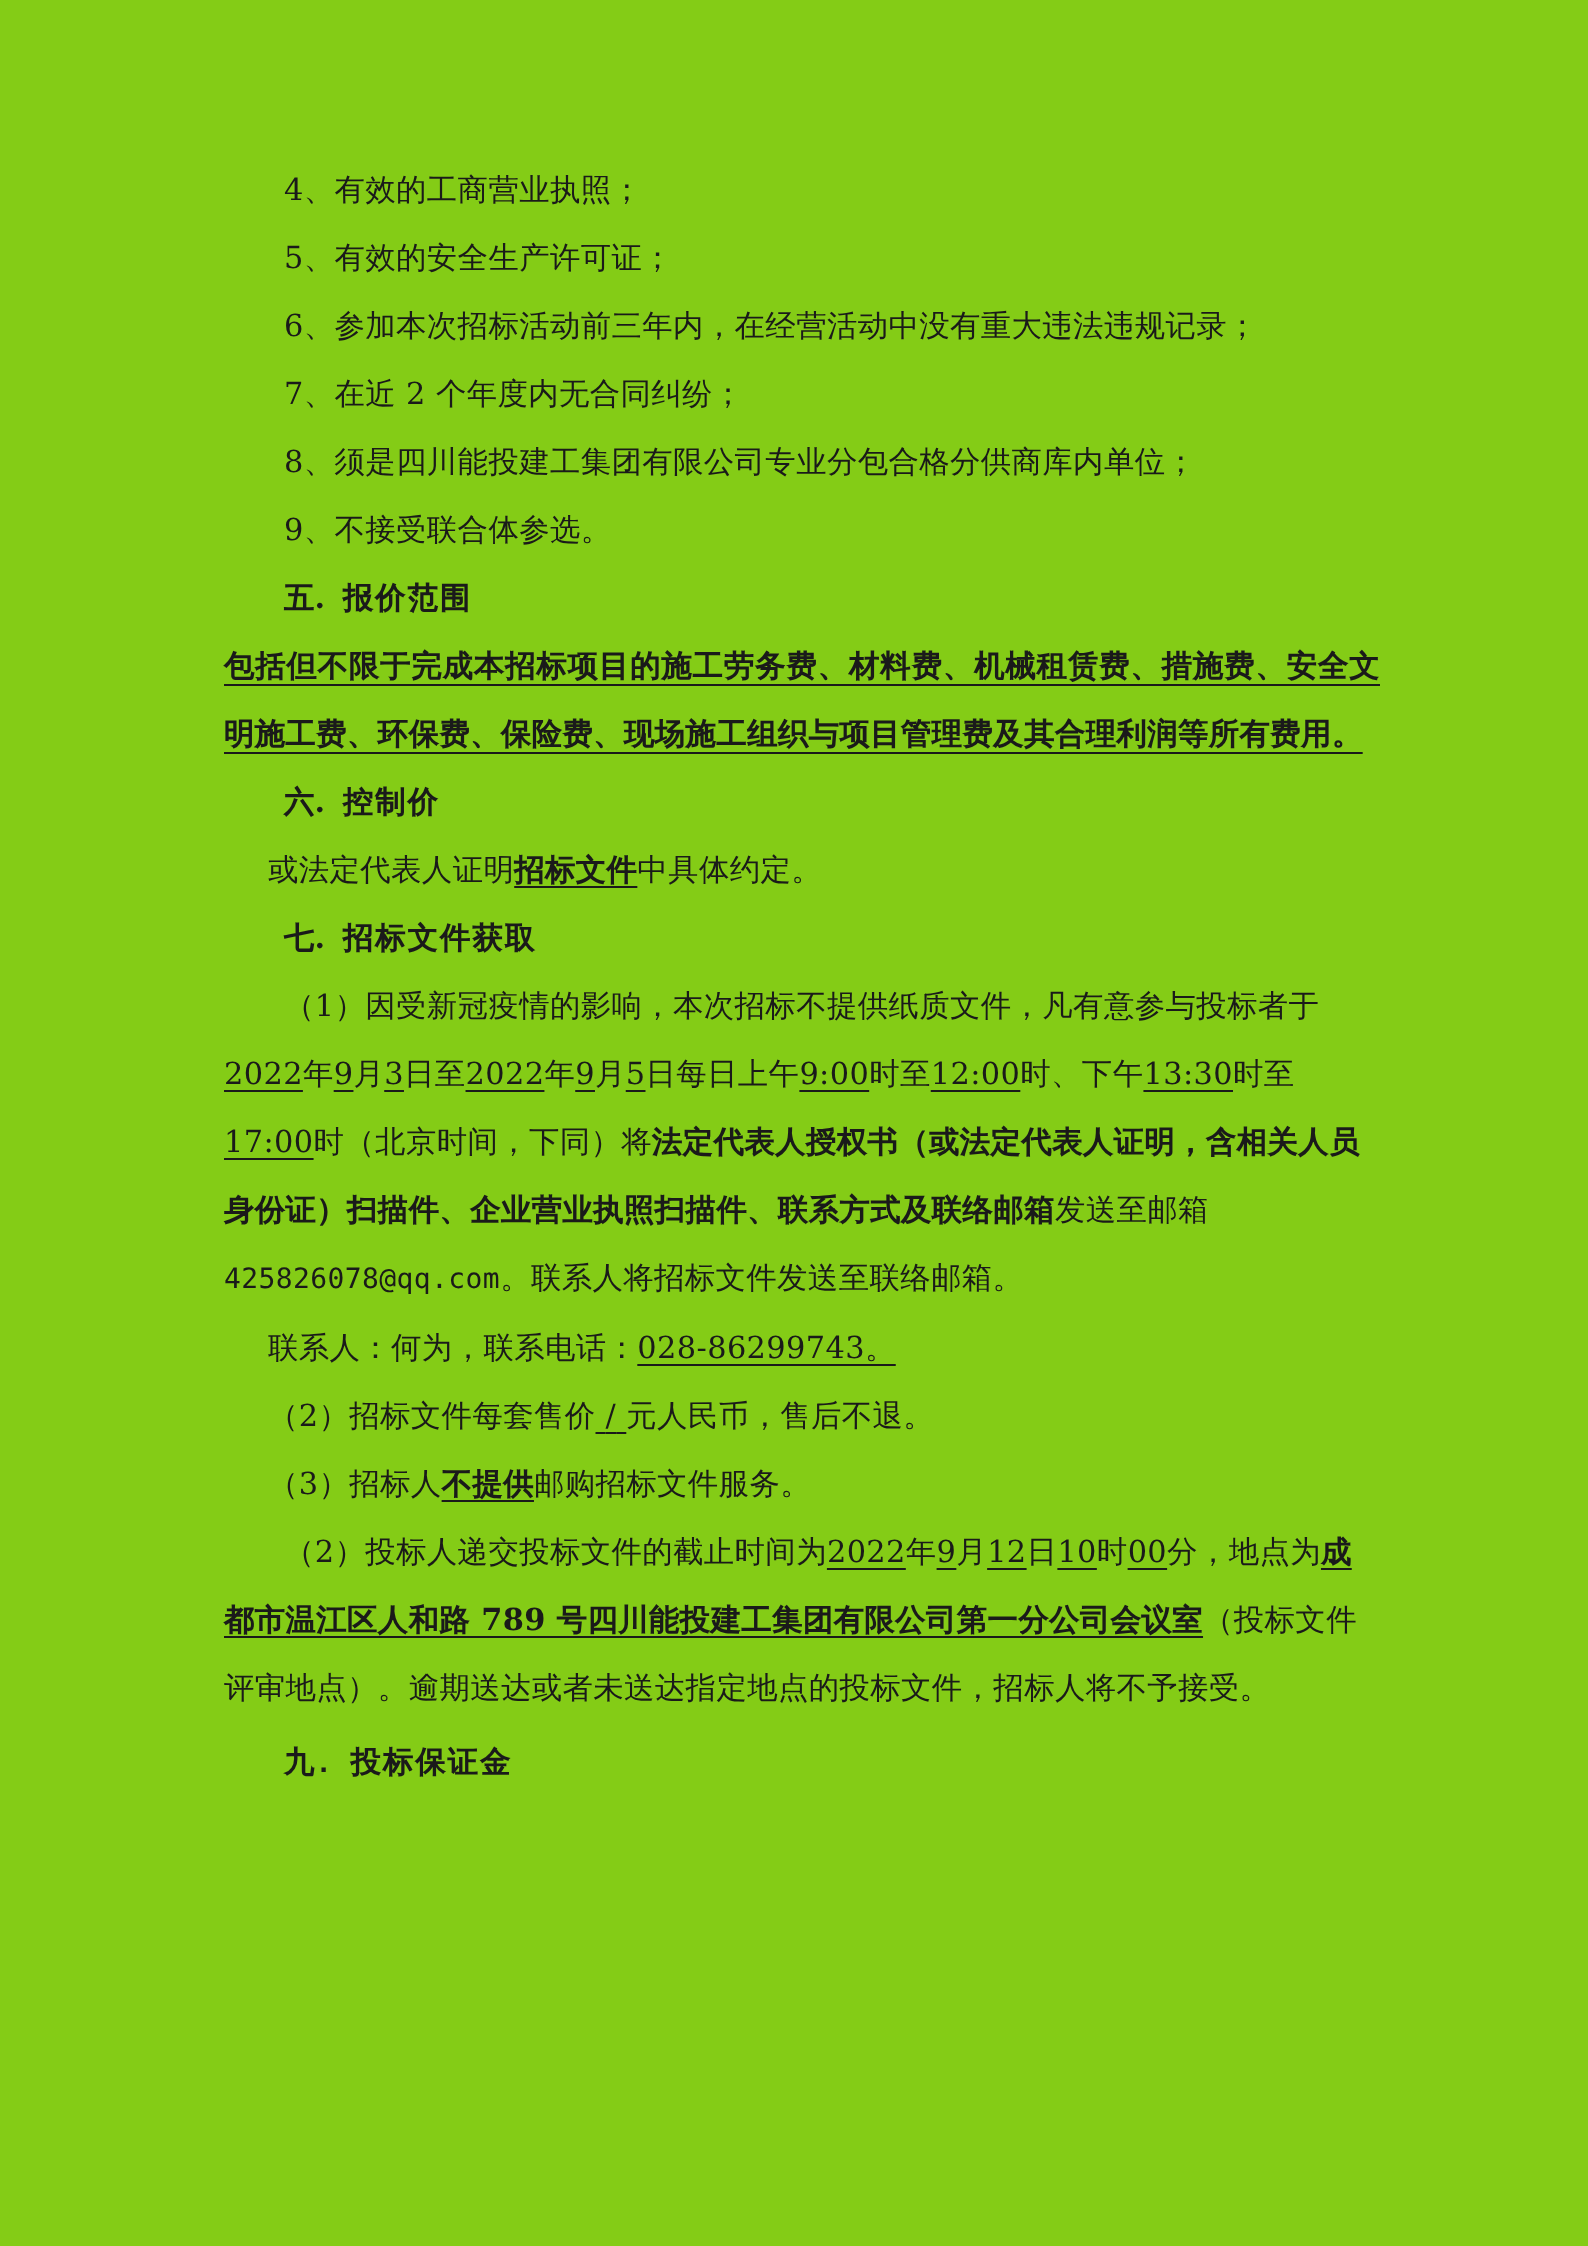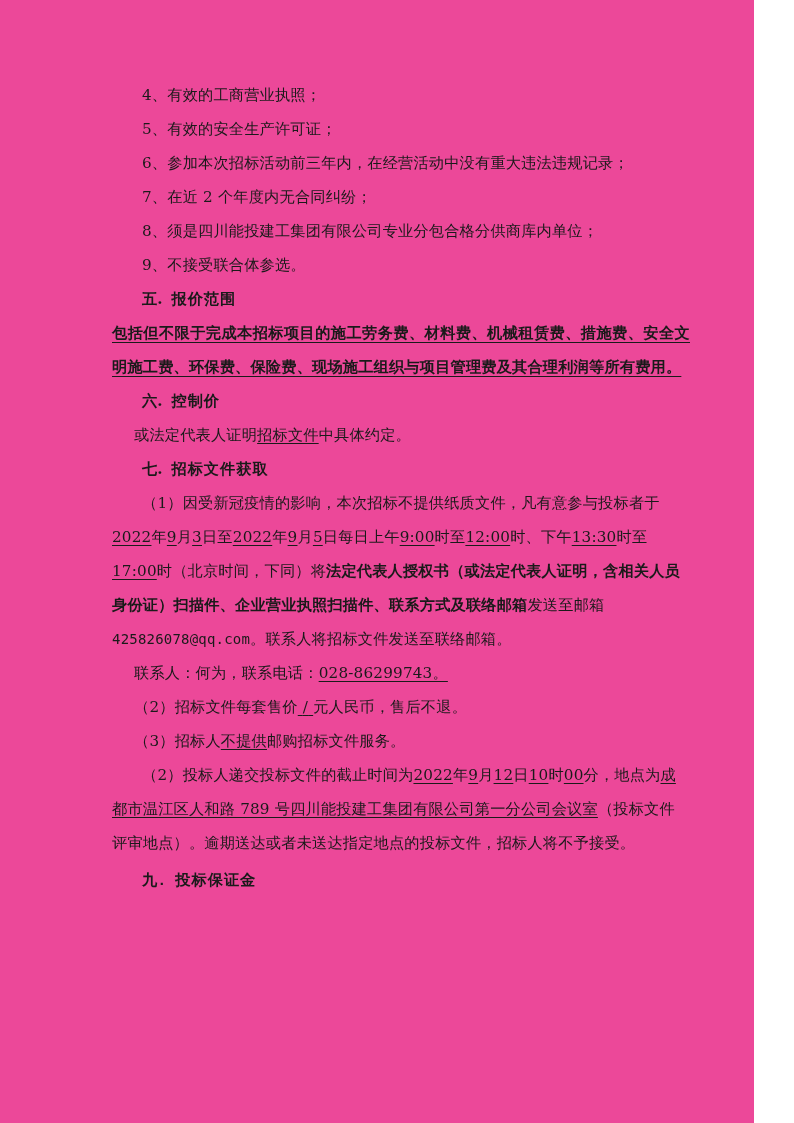--- a/index.html
+++ b/index.html
@@ -10,25 +10,24 @@
   body {
     width: 794px;
     height: 1123px;
     font-family: "DejaVu Serif", "Liberation Serif", serif;
     color: #1a1a1a;
     position: relative;
   }
   .page {
     position: absolute;
     top: 0; left: 0;
-    width: 730px;
+    width: 794px;
     height: 1123px;
-    background: #ec4899;
+    background: #84cc16;
     overflow: hidden;
-    padding-left: 24px;
   }
   .content {
     position: absolute;
     left: 112px;
     top: 78px;
     width: 578px;
   }
   .line {
     font-size: 15.2px;
     line-height: 34px;
@@ -38,21 +37,21 @@
   .indent1 { text-indent: 22px; }
   .indent2 { text-indent: 30px; }
   .heading {
     font-weight: bold;
     text-indent: 30px;
     letter-spacing: 1px;
   }
   .heading .num { letter-spacing: 0px; margin-right: 9px; }
   .bold { font-weight: bold; }
   .u { text-decoration: underline; text-underline-offset: 3px; }
-  .ub { font-weight: normal; text-decoration: underline; text-underline-offset: 3px; }
+  .ub { font-weight: bold; text-decoration: underline; text-underline-offset: 3px; }
   .mono { font-family: "DejaVu Sans Mono", "Liberation Mono", monospace; font-size: 14px; }
   .para { font-size: 15.2px; line-height: 34px; letter-spacing: 0.2px; }
   .blockpara {
     font-size: 15.2px;
     line-height: 34px;
     letter-spacing: 0.2px;
     font-weight: bold;
     text-decoration: underline;
     text-underline-offset: 4px;
     text-align: justify;

